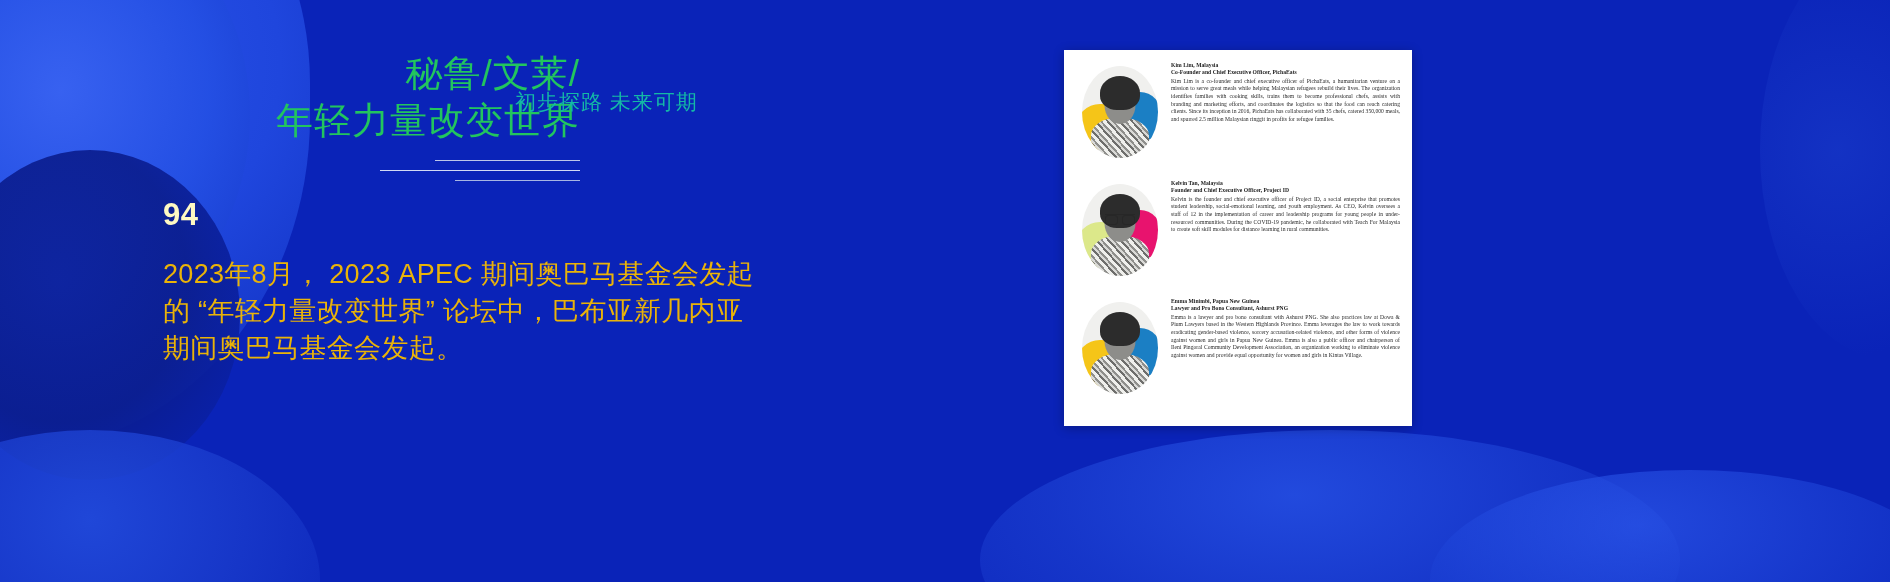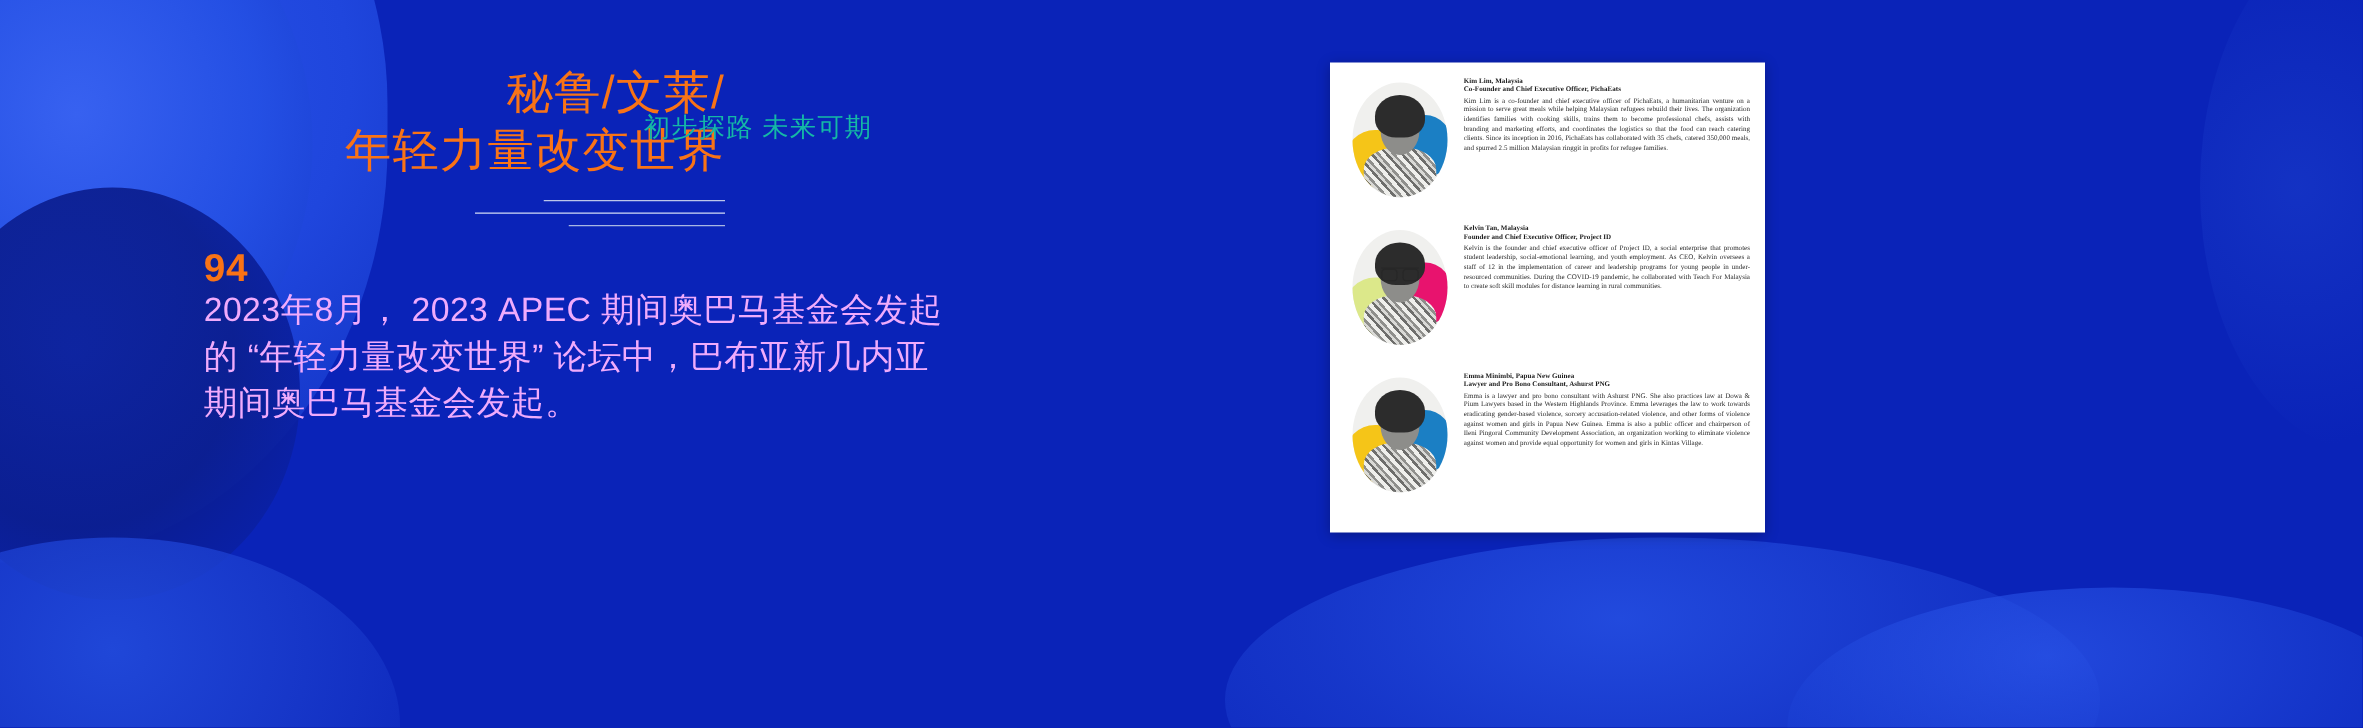--- a/index.html
+++ b/index.html
@@ -61,21 +61,21 @@
   }
 
   
   #left-col { position:absolute; left:0; top:0; width:900px; height:582px; }
 
   #title-block {
     position:absolute; left:160px; top:50px; width:420px;
     text-align:right;
   }
   .title-line {
-    color:#f97316;
+    color:#22c55e;
     font-size:37px;
     line-height:47px;
     letter-spacing:1px;
     font-weight:400;
     white-space:nowrap;
   }
   #title-rules { position:absolute; left:330px; top:160px; width:250px; }
   .rule { height:1px; background:#cfd8ef; margin-left:auto; opacity:.9; }
   .rule-1 { width:145px; margin-bottom:9px; }
   .rule-2 { width:200px; margin-bottom:9px; background:#e8eefc; }
@@ -84,29 +84,29 @@
   #subtitle {
     position:absolute; left:515px; top:88px;
     color:#14b8a6;
     font-size:21px;
     letter-spacing:1px;
     white-space:nowrap;
   }
 
   #stat-number {
     position:absolute; left:163px; top:197px;
-    color:#f97316;
+    color:#fef9c3;
     font-size:31px;
     font-weight:bold;
     letter-spacing:.5px;
   }
 
   #body-text {
-    position:absolute; left:163px; top:230px; width:690px;
-    color:#f0abfc;
+    position:absolute; left:163px; top:256px; width:690px;
+    color:#eab308;
     font-size:27px;
     line-height:37px;
     letter-spacing:.3px;
   }
   #body-text .bline { white-space:nowrap; }
 
   
   #doc-card {
     position:absolute; left:1064px; top:50px;
     width:348px; height:376px;

